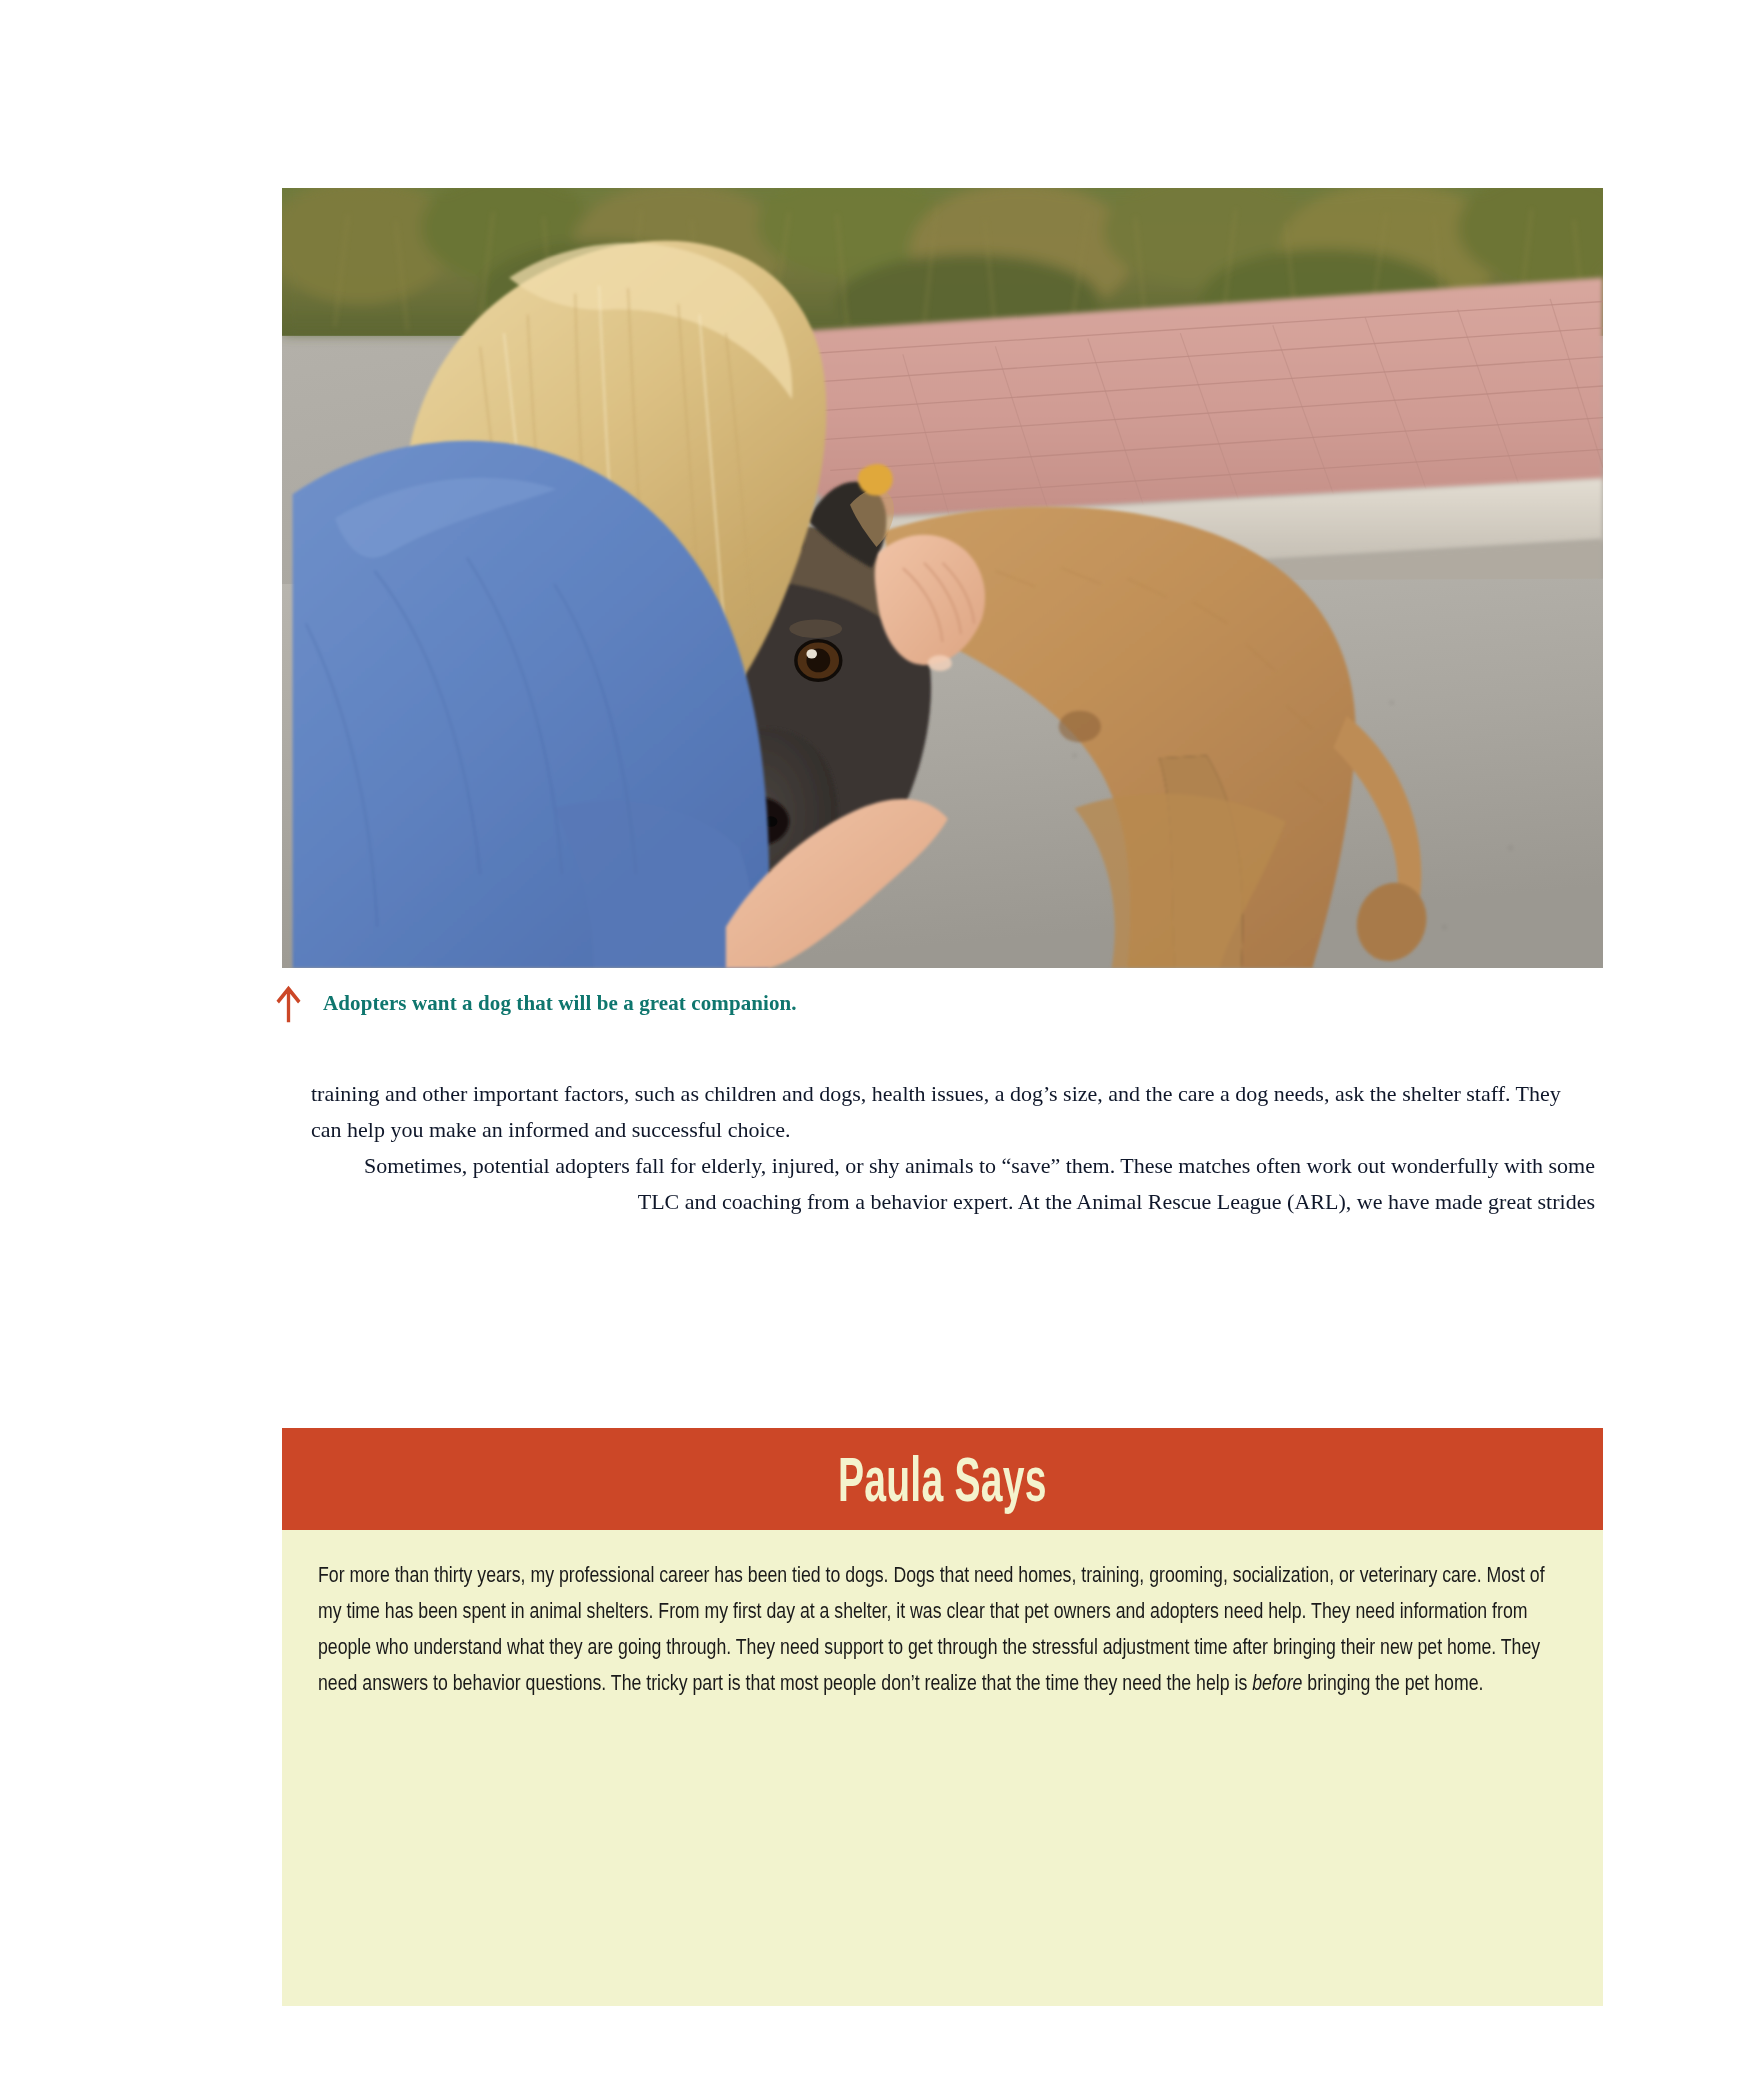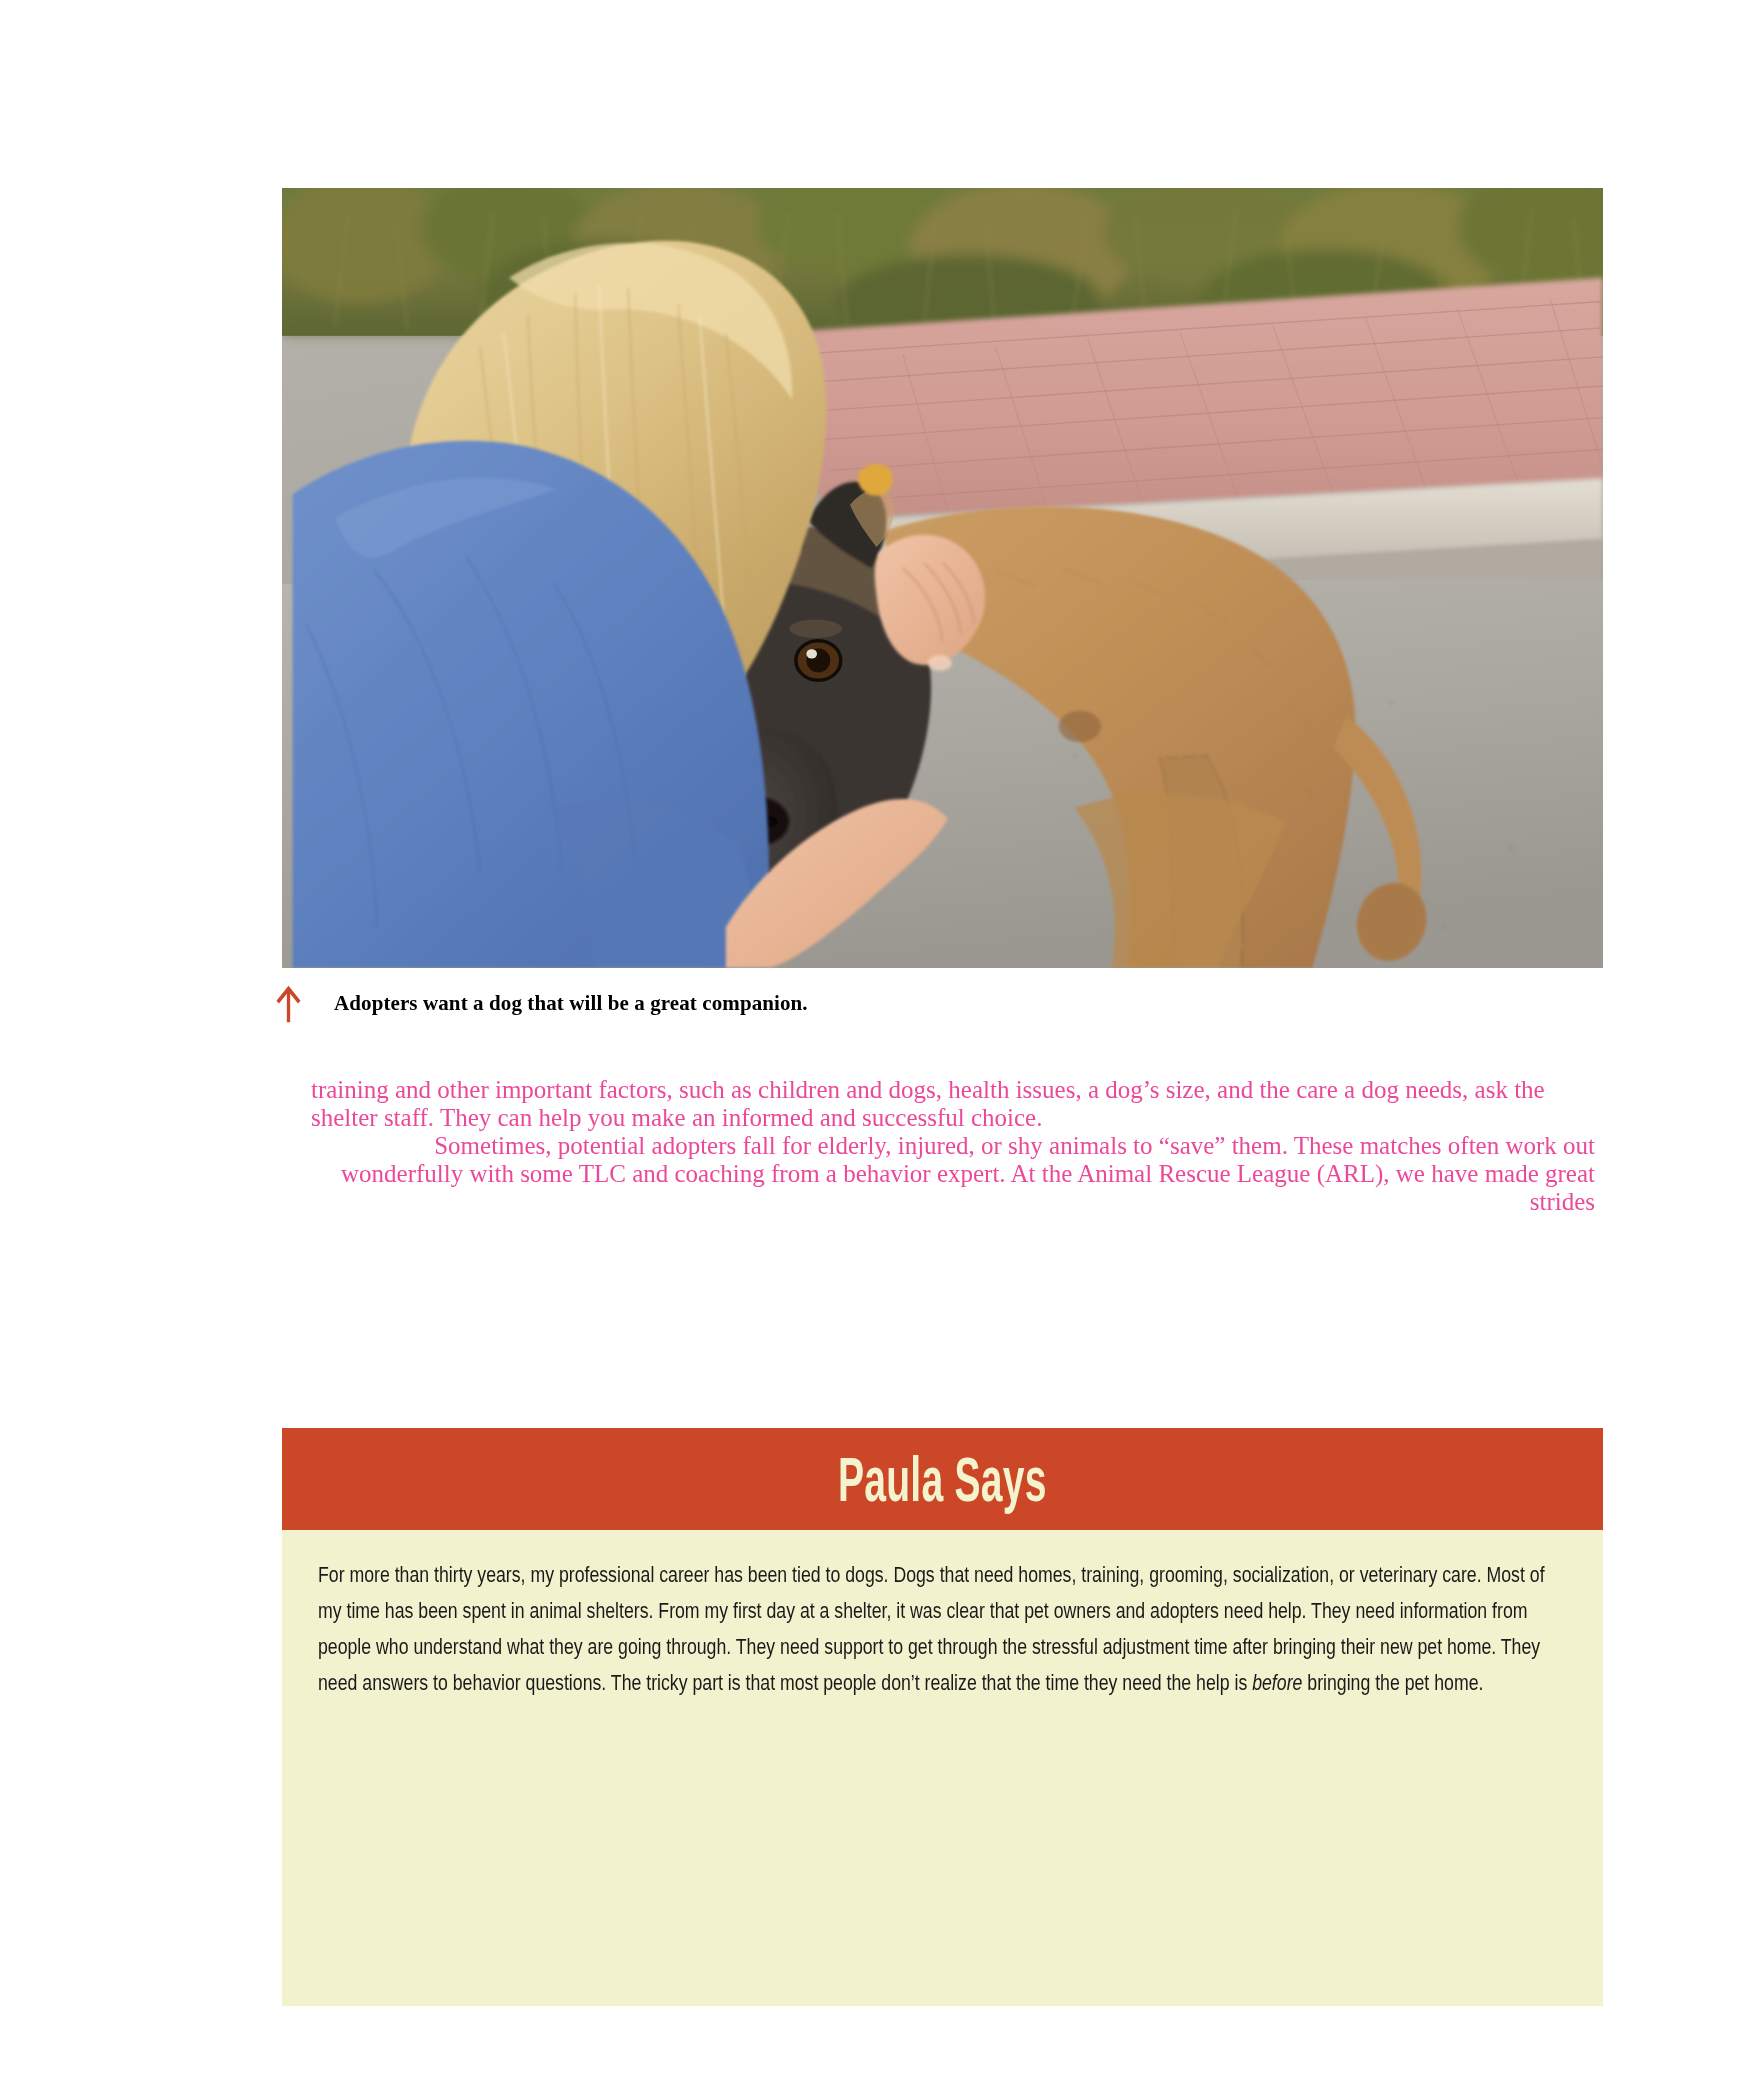--- a/index.html
+++ b/index.html
@@ -53,35 +53,35 @@
     display: flex;
     align-items: center;
     justify-content: center;
   }
   .caption-arrow svg { display:block; }
   .caption-text {
     font-family: "Liberation Serif", serif;
     font-weight: bold;
     font-size: 21px;
     line-height: 1.1;
-    color: #000000;
+    color: #0f766e;
     letter-spacing: 0.1px;
-    margin-left: 26px;
+    margin-left: 15px;
   }
 
   
   .body-copy {
     position: absolute;
     left: 311px;
     top: 1076px;
     width: 1284px;
     font-family: "Liberation Serif", serif;
-    font-size: 25px;
-    line-height: 28px;
-    color: #ec4899;
+    font-size: 22px;
+    line-height: 36px;
+    color: #0f172a;
     text-align: left;
   }
   .body-copy p { margin: 0; }
   .body-copy p.indent { text-indent: 26px; text-align: right; }
 
   
   .paula-box {
     position: absolute;
     left: 282px;
     top: 1428px;

